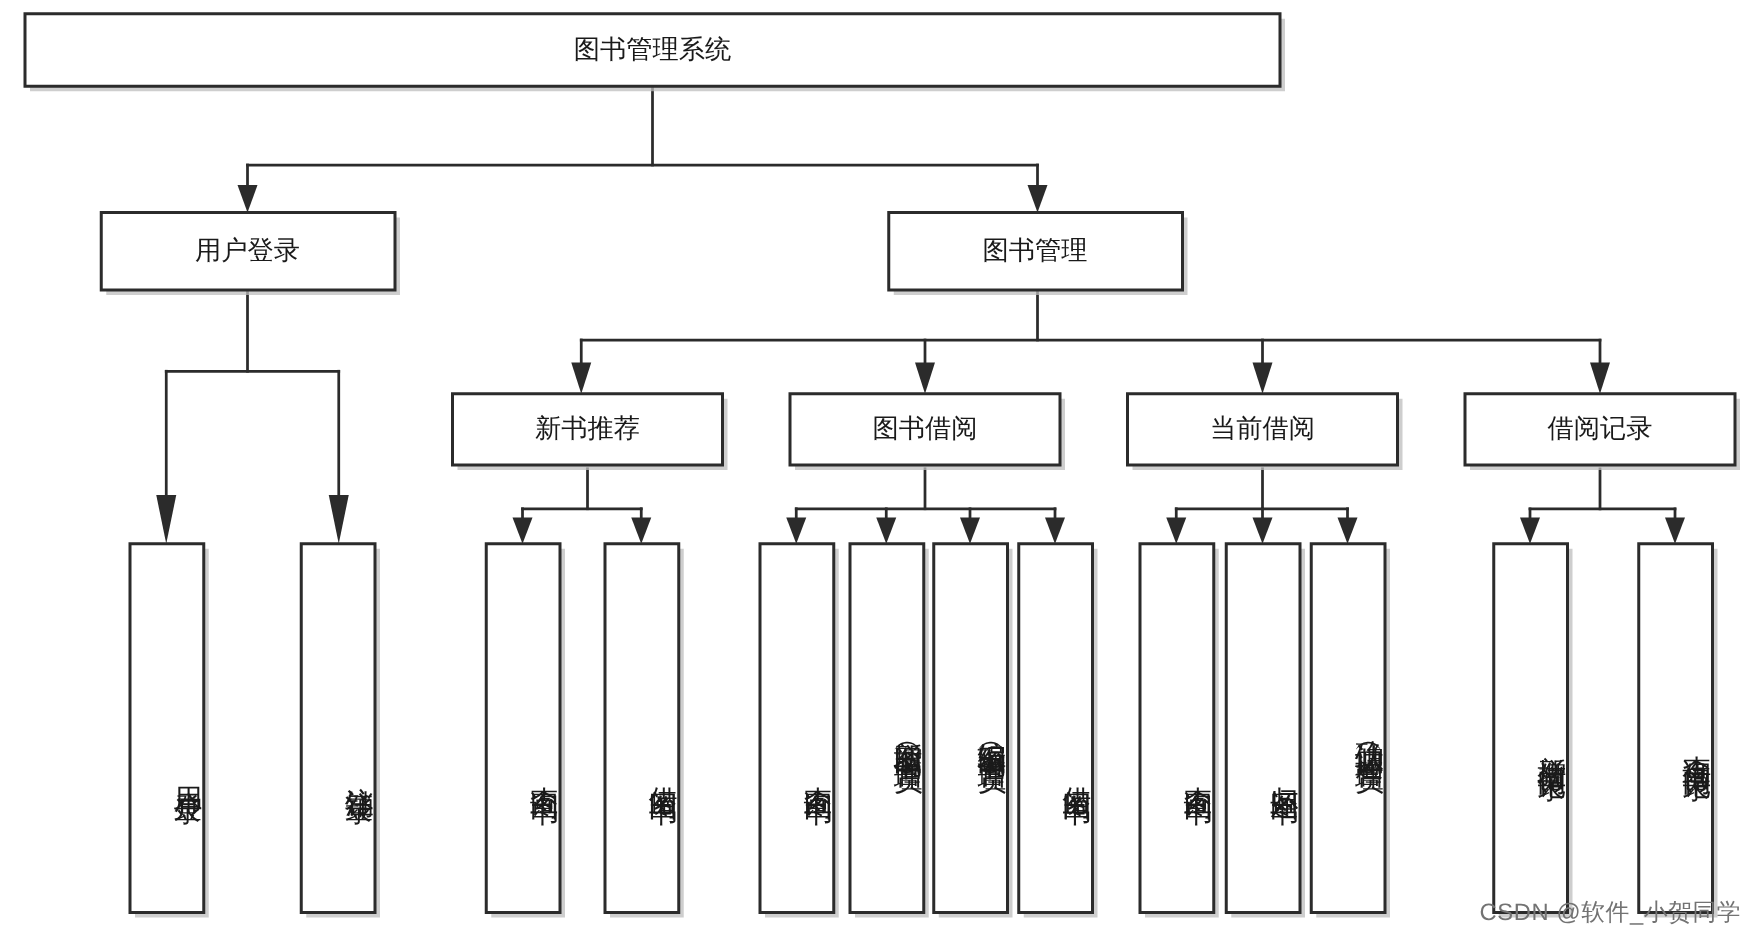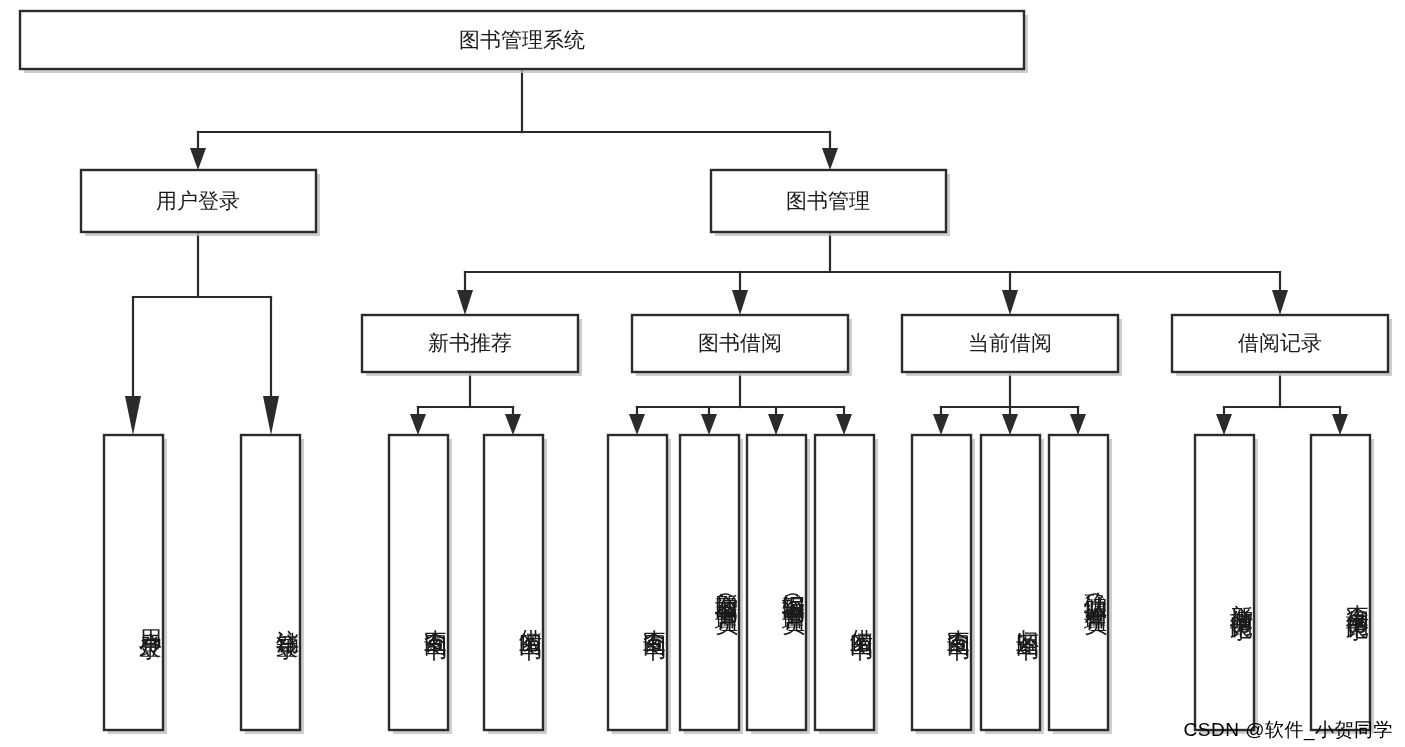--- a/index.html
+++ b/index.html
@@ -65,21 +65,21 @@
     display: flex;
     align-items: flex-start;
     justify-content: center;
   }
   .watermark {
     position: absolute;
     right: 12px;
     bottom: 4px;
     font-family: "Liberation Sans", "DejaVu Sans", sans-serif;
     font-size: 19px;
-    color: #000000;
+    color: #737373;
     letter-spacing: 0.5px;
     white-space: nowrap;
   }
 </style>
 </head>
 <body>
 
 <div id="diagram-root">
 
   <svg id="flow" viewBox="0 0 1405 747">

